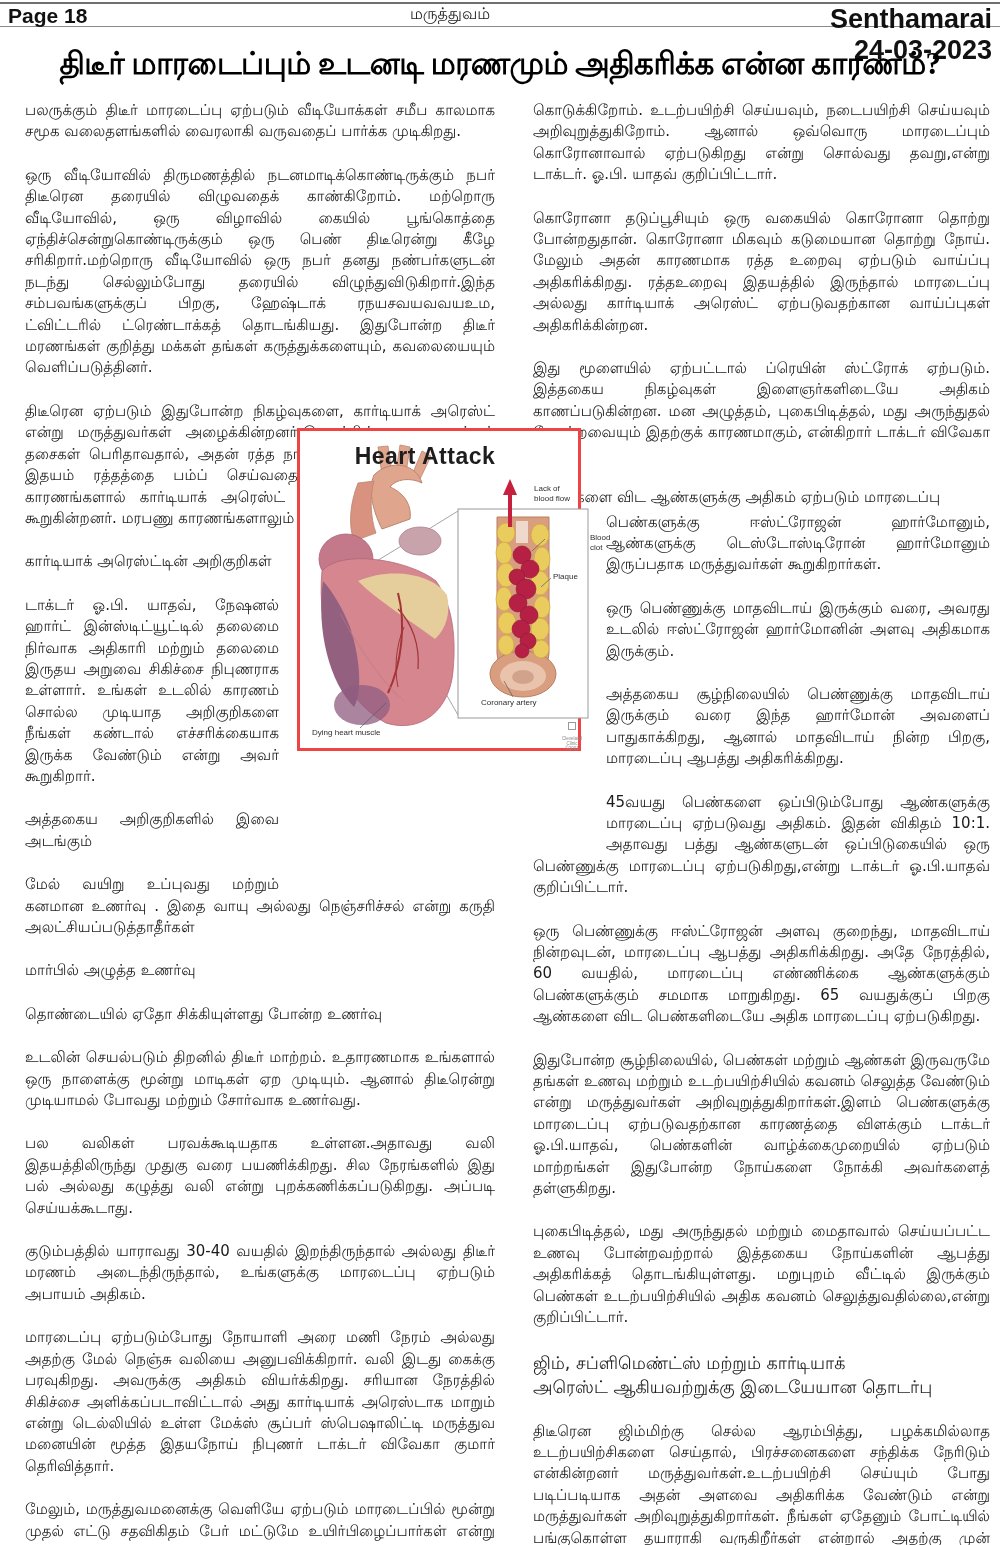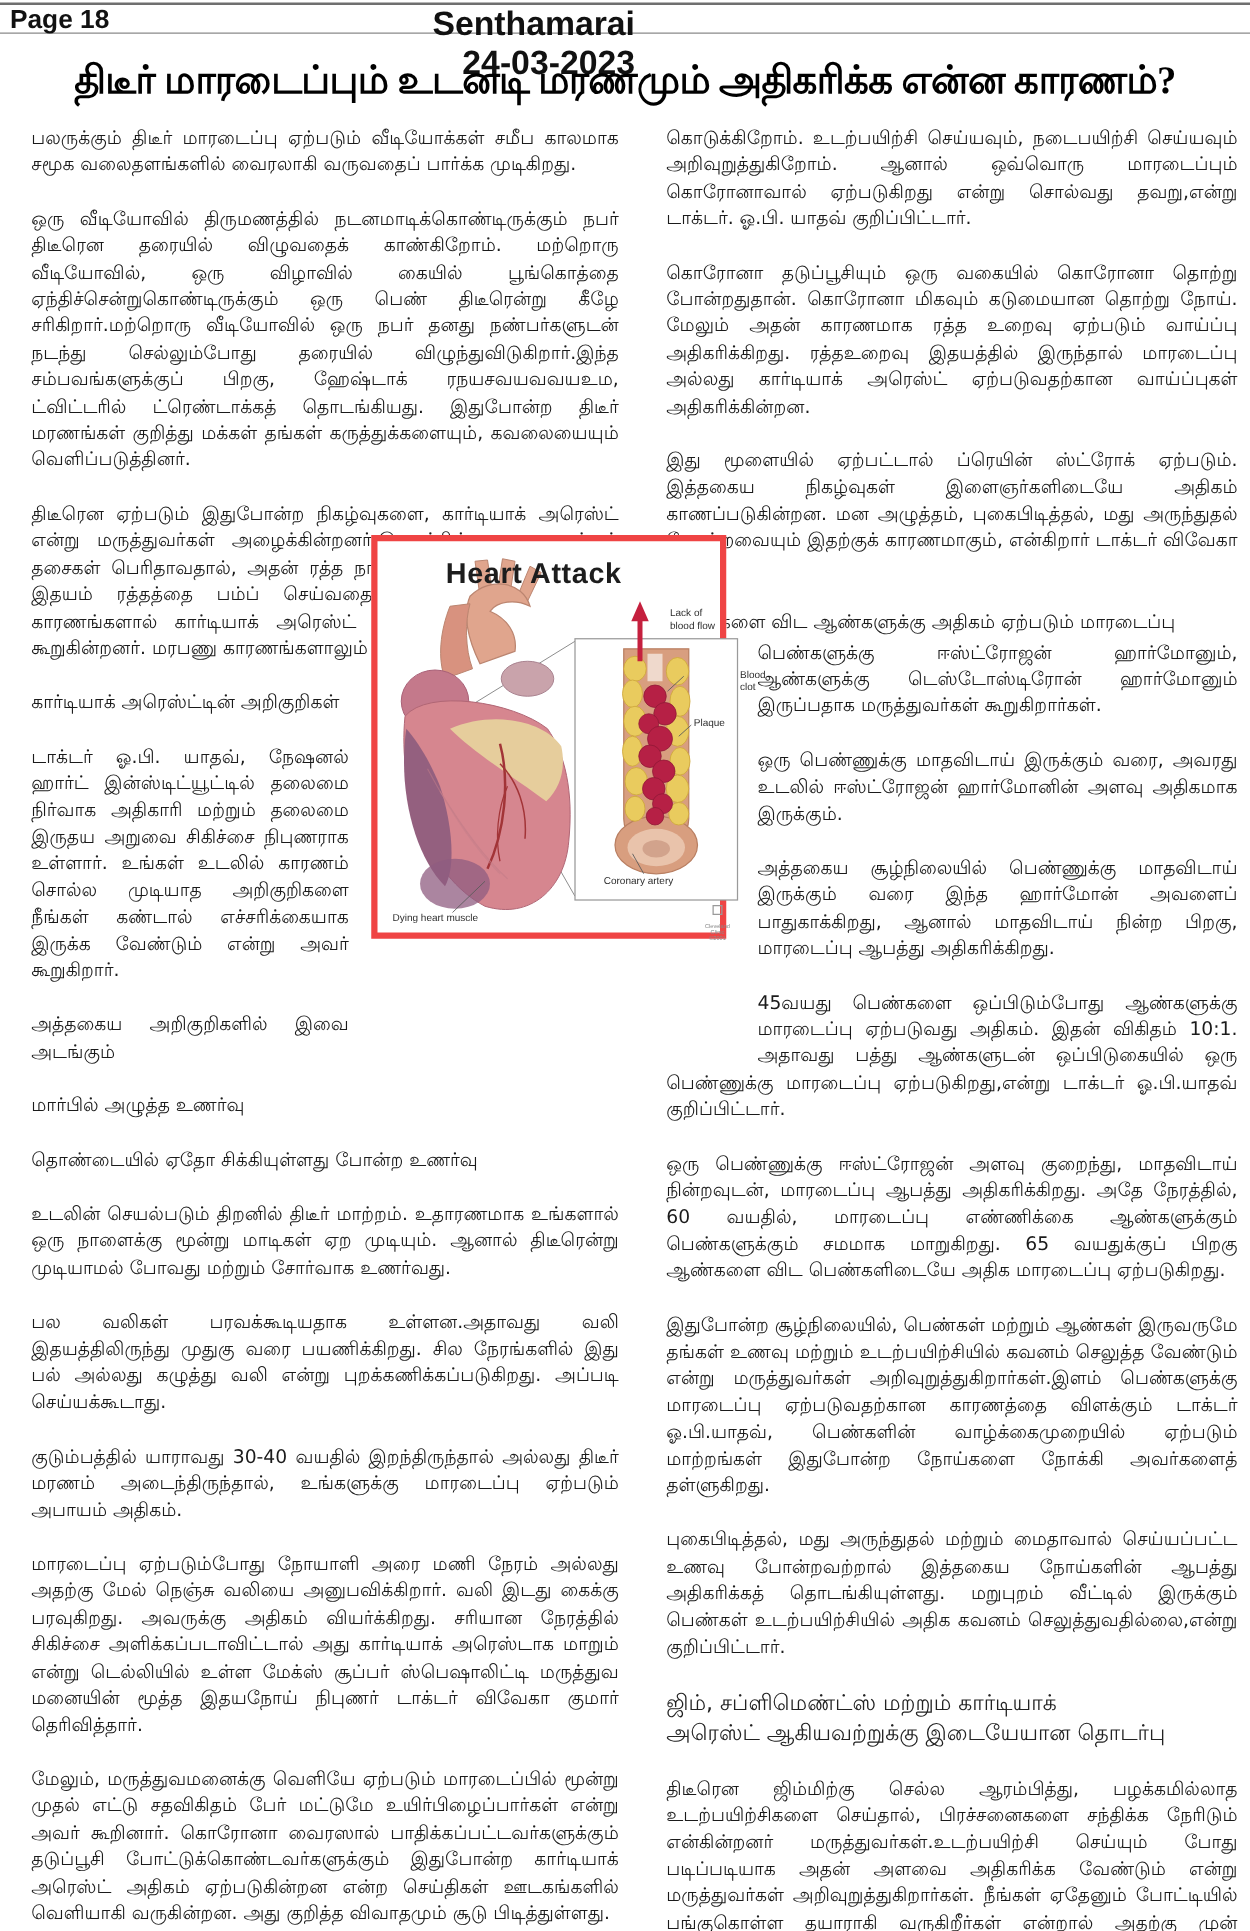--- a/index.html
+++ b/index.html
@@ -41,21 +41,21 @@
   .col p.sec-heading-snug { margin-bottom:3px; }
   .subhead {
     font-size:17.5px; line-height:24px; text-align:left;
     white-space:pre-line; color:#222; margin:0 0 22px 0;
   }
   .spacer-r { float:right; width:204px; height:330px; margin-left:12px; }
   .spacer-l { float:left;  width:64px;  height:330px; margin-right:9px; }
   
   .figure {
     position:absolute; left:297px; top:428px; width:284px; height:323px;
-    border:5px solid #ef4444; background:#fff;
+    border:3px solid #ef4444; background:#fff;
   }
   .figure svg { position:absolute; left:0; top:0; }
   .fig-title {
     position:absolute; left:20px; top:12px; width:210px; text-align:center;
     font-weight:bold; font-size:23px; color:#1d1d1d; letter-spacing:0.5px;
     font-family:"Liberation Sans", sans-serif;
   }
   .fig-label {
     position:absolute; font-size:8px; line-height:9.5px; color:#2e2e2e;
     font-family:"Liberation Sans", sans-serif; white-space:pre-line;
@@ -69,36 +69,38 @@
     display:block; width:8px; height:8px; border:1px solid #9a9a9a; margin:0 auto 1px auto;
   }
 </style>
 </head>
 <body>
 
 <div class="page">
 
   <div class="header">
     <div class="page-label">Page 18</div>
+    <div class="section-label">மருத்துவம்</div>
     <div class="masthead-wrap">
       <span>Senthamarai</span>
       <span class="masthead-date">24-03-2023</span>
     </div>
   </div>
 
   <div class="headline">திடீர் மாரடைப்பும் உடனடி மரணமும் அதிகரிக்க என்ன காரணம்?</div>
 
   <div class="col col-left">
     <p>பலருக்கும் திடீர் மாரடைப்பு ஏற்படும் வீடியோக்கள் சமீப காலமாக சமூக வலைதளங்களில் வைரலாகி வருவதைப் பார்க்க முடிகிறது.</p>
     <p>ஒரு வீடியோவில் திருமணத்தில் நடனமாடிக்கொண்டிருக்கும் நபர் திடீரென தரையில் விழுவதைக் காண்கிறோம். மற்றொரு வீடியோவில், ஒரு விழாவில் கையில் பூங்கொத்தை ஏந்திச்சென்றுகொண்டிருக்கும் ஒரு பெண் திடீரென்று கீழே சரிகிறார்.மற்றொரு வீடியோவில் ஒரு நபர் தனது நண்பர்களுடன் நடந்து செல்லும்போது தரையில் விழுந்துவிடுகிறார்.இந்த சம்பவங்களுக்குப் பிறகு, ஹேஷ்டாக் ரநயசவயவவயஉம, ட்விட்டரில் ட்ரெண்டாக்கத் தொடங்கியது. இதுபோன்ற திடீர் மரணங்கள் குறித்து மக்கள் தங்கள் கருத்துக்களையும், கவலையையும் வெளிப்படுத்தினர்.</p>
     <p>திடீரென ஏற்படும் இதுபோன்ற நிகழ்வுகளை, கார்டியாக் அரெஸ்ட் என்று மருத்துவர்கள் அழைக்கின்றனர்.இதயத்தின் அளவு மற்றும் தசைகள் பெரிதாவதால், அதன் ரத்த நாளங்களில் அடைப்பு மற்றும் இதயம் ரத்தத்தை பம்ப் செய்வதை நிறுத்திவிடுவது போன்ற காரணங்களால் கார்டியாக் அரெஸ்ட் ஏற்படுவதாக மருத்துவர்கள் கூறுகின்றனர். மரபணு காரணங்களாலும் இது ஏற்படலாம்.</p>
     <div class="spacer-r"></div>
     <p class="sec-heading">கார்டியாக் அரெஸ்ட்டின் அறிகுறிகள்</p>
     <p>டாக்டர் ஓ.பி. யாதவ், நேஷனல் ஹார்ட் இன்ஸ்டிட்யூட்டில் தலைமை நிர்வாக அதிகாரி மற்றும் தலைமை இருதய அறுவை சிகிச்சை நிபுணராக உள்ளார். உங்கள் உடலில் காரணம் சொல்ல முடியாத அறிகுறிகளை நீங்கள் கண்டால் எச்சரிக்கையாக இருக்க வேண்டும் என்று அவர் கூறுகிறார்.</p>
     <p>அத்தகைய அறிகுறிகளில் இவை அடங்கும்</p>
+    <p class="after-tight">மேல் வயிறு உப்புவது மற்றும் கனமான உணர்வு . இதை வாயு அல்லது நெஞ்சரிச்சல் என்று கருதி அலட்சியப்படுத்தாதீர்கள்</p>
     <p>மார்பில் அழுத்த உணர்வு</p>
     <p>தொண்டையில் ஏதோ சிக்கியுள்ளது போன்ற உணர்வு</p>
     <p>உடலின் செயல்படும் திறனில் திடீர் மாற்றம். உதாரணமாக உங்களால் ஒரு நாளைக்கு மூன்று மாடிகள் ஏற முடியும். ஆனால் திடீரென்று முடியாமல் போவது மற்றும் சோர்வாக உணர்வது.</p>
     <p>பல வலிகள் பரவக்கூடியதாக உள்ளன.அதாவது வலி இதயத்திலிருந்து முதுகு வரை பயணிக்கிறது. சில நேரங்களில் இது பல் அல்லது கழுத்து வலி என்று புறக்கணிக்கப்படுகிறது. அப்படி செய்யக்கூடாது.</p>
     <p>குடும்பத்தில் யாராவது 30-40 வயதில் இறந்திருந்தால் அல்லது திடீர் மரணம் அடைந்திருந்தால், உங்களுக்கு மாரடைப்பு ஏற்படும் அபாயம் அதிகம்.</p>
     <p>மாரடைப்பு ஏற்படும்போது நோயாளி அரை மணி நேரம் அல்லது அதற்கு மேல் நெஞ்சு வலியை அனுபவிக்கிறார். வலி இடது கைக்கு பரவுகிறது. அவருக்கு அதிகம் வியர்க்கிறது. சரியான நேரத்தில் சிகிச்சை அளிக்கப்படாவிட்டால் அது கார்டியாக் அரெஸ்டாக மாறும் என்று டெல்லியில் உள்ள மேக்ஸ் சூப்பர் ஸ்பெஷாலிட்டி மருத்துவ மனையின் மூத்த இதயநோய் நிபுணர் டாக்டர் விவேகா குமார் தெரிவித்தார்.</p>
     <p>மேலும், மருத்துவமனைக்கு வெளியே ஏற்படும் மாரடைப்பில் மூன்று முதல் எட்டு சதவிகிதம் பேர் மட்டுமே உயிர்பிழைப்பார்கள் என்று அவர் கூறினார். கொரோனா வைரஸால் பாதிக்கப்பட்டவர்களுக்கும் தடுப்பூசி போட்டுக்கொண்டவர்களுக்கும் இதுபோன்ற கார்டியாக் அரெஸ்ட் அதிகம் ஏற்படுகின்றன என்ற செய்திகள் ஊடகங்களில் வெளியாகி வருகின்றன. அது குறித்த விவாதமும் சூடு பிடித்துள்ளது.</p>
 
   </div>
 

